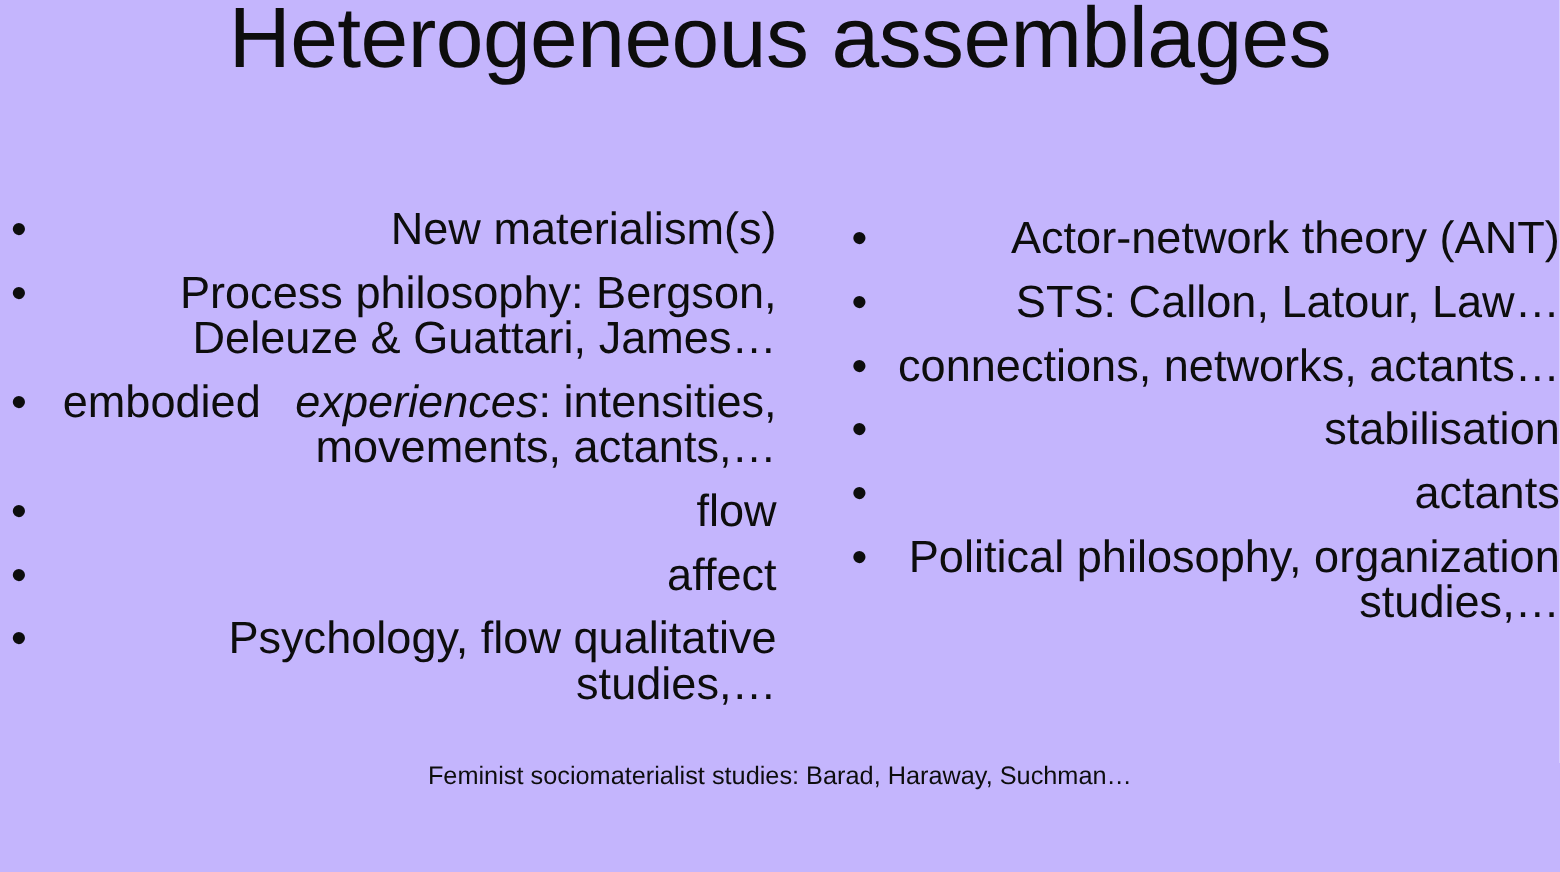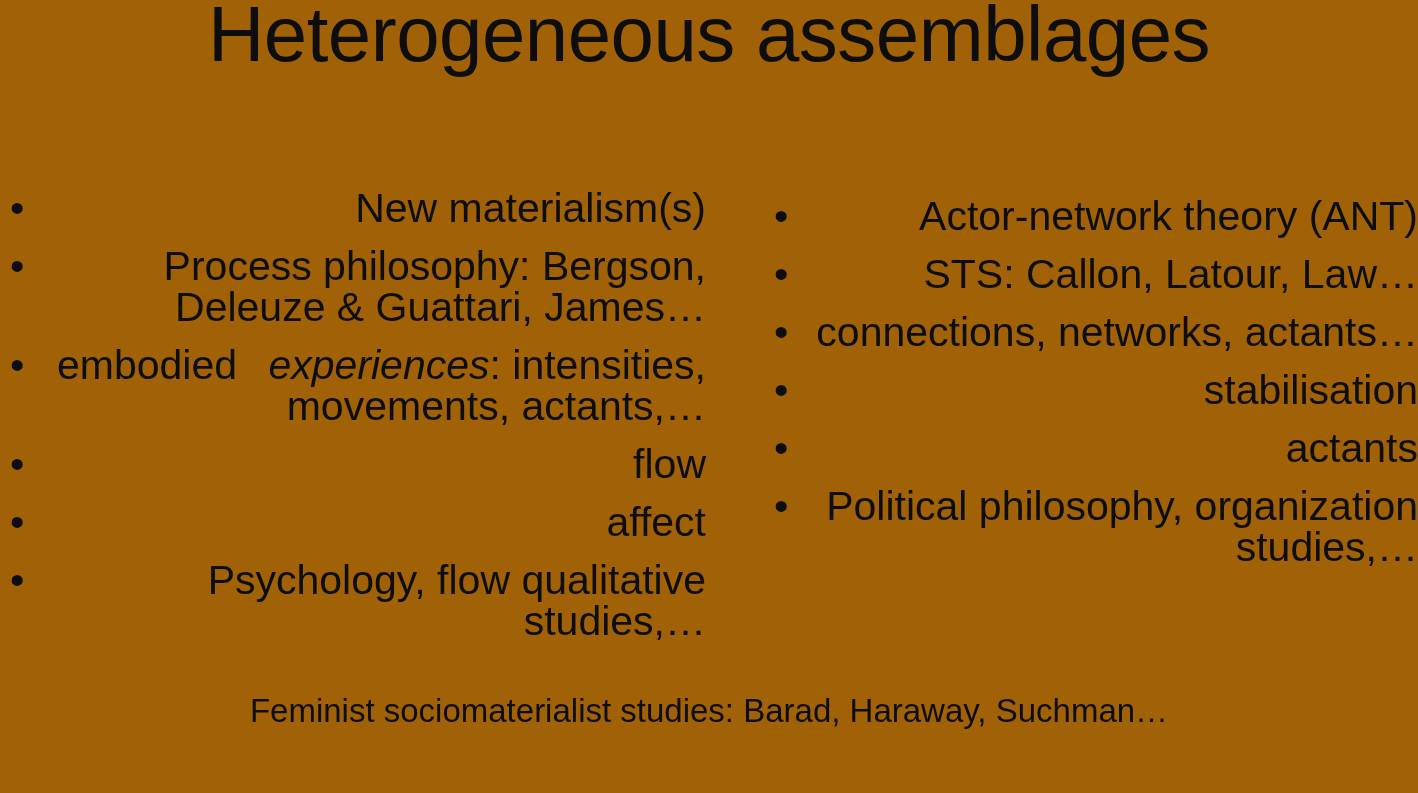--- a/index.html
+++ b/index.html
@@ -5,21 +5,21 @@
   html, body {
     margin: 0;
     padding: 0;
     background: #ffffff;
   }
 
   .slide {
     position: relative;
     width: 1418px;
     height: 793px;
-    background: #a16207;
+    background: #c4b5fd;
     overflow: hidden;
     font-family: "Liberation Sans", "DejaVu Sans", sans-serif;
     color: #0d0d0d;
   }
 
   
   .slide-title {
     position: absolute;
     top: -6px;
     left: 0;
@@ -105,21 +105,21 @@
   
   .footer-notes {
     position: absolute;
     left: 0;
     top: 694px;
     width: 1418px;
     text-align: center;
   }
 
   .footer-line {
-    font-size: 33px;
+    font-size: 23px;
     line-height: 1.0;
     color: #0d0d0d;
     font-weight: 400;
   }
 
   .footer-line.second {
     margin-top: 29px;
   }
 </style>
 </head>

